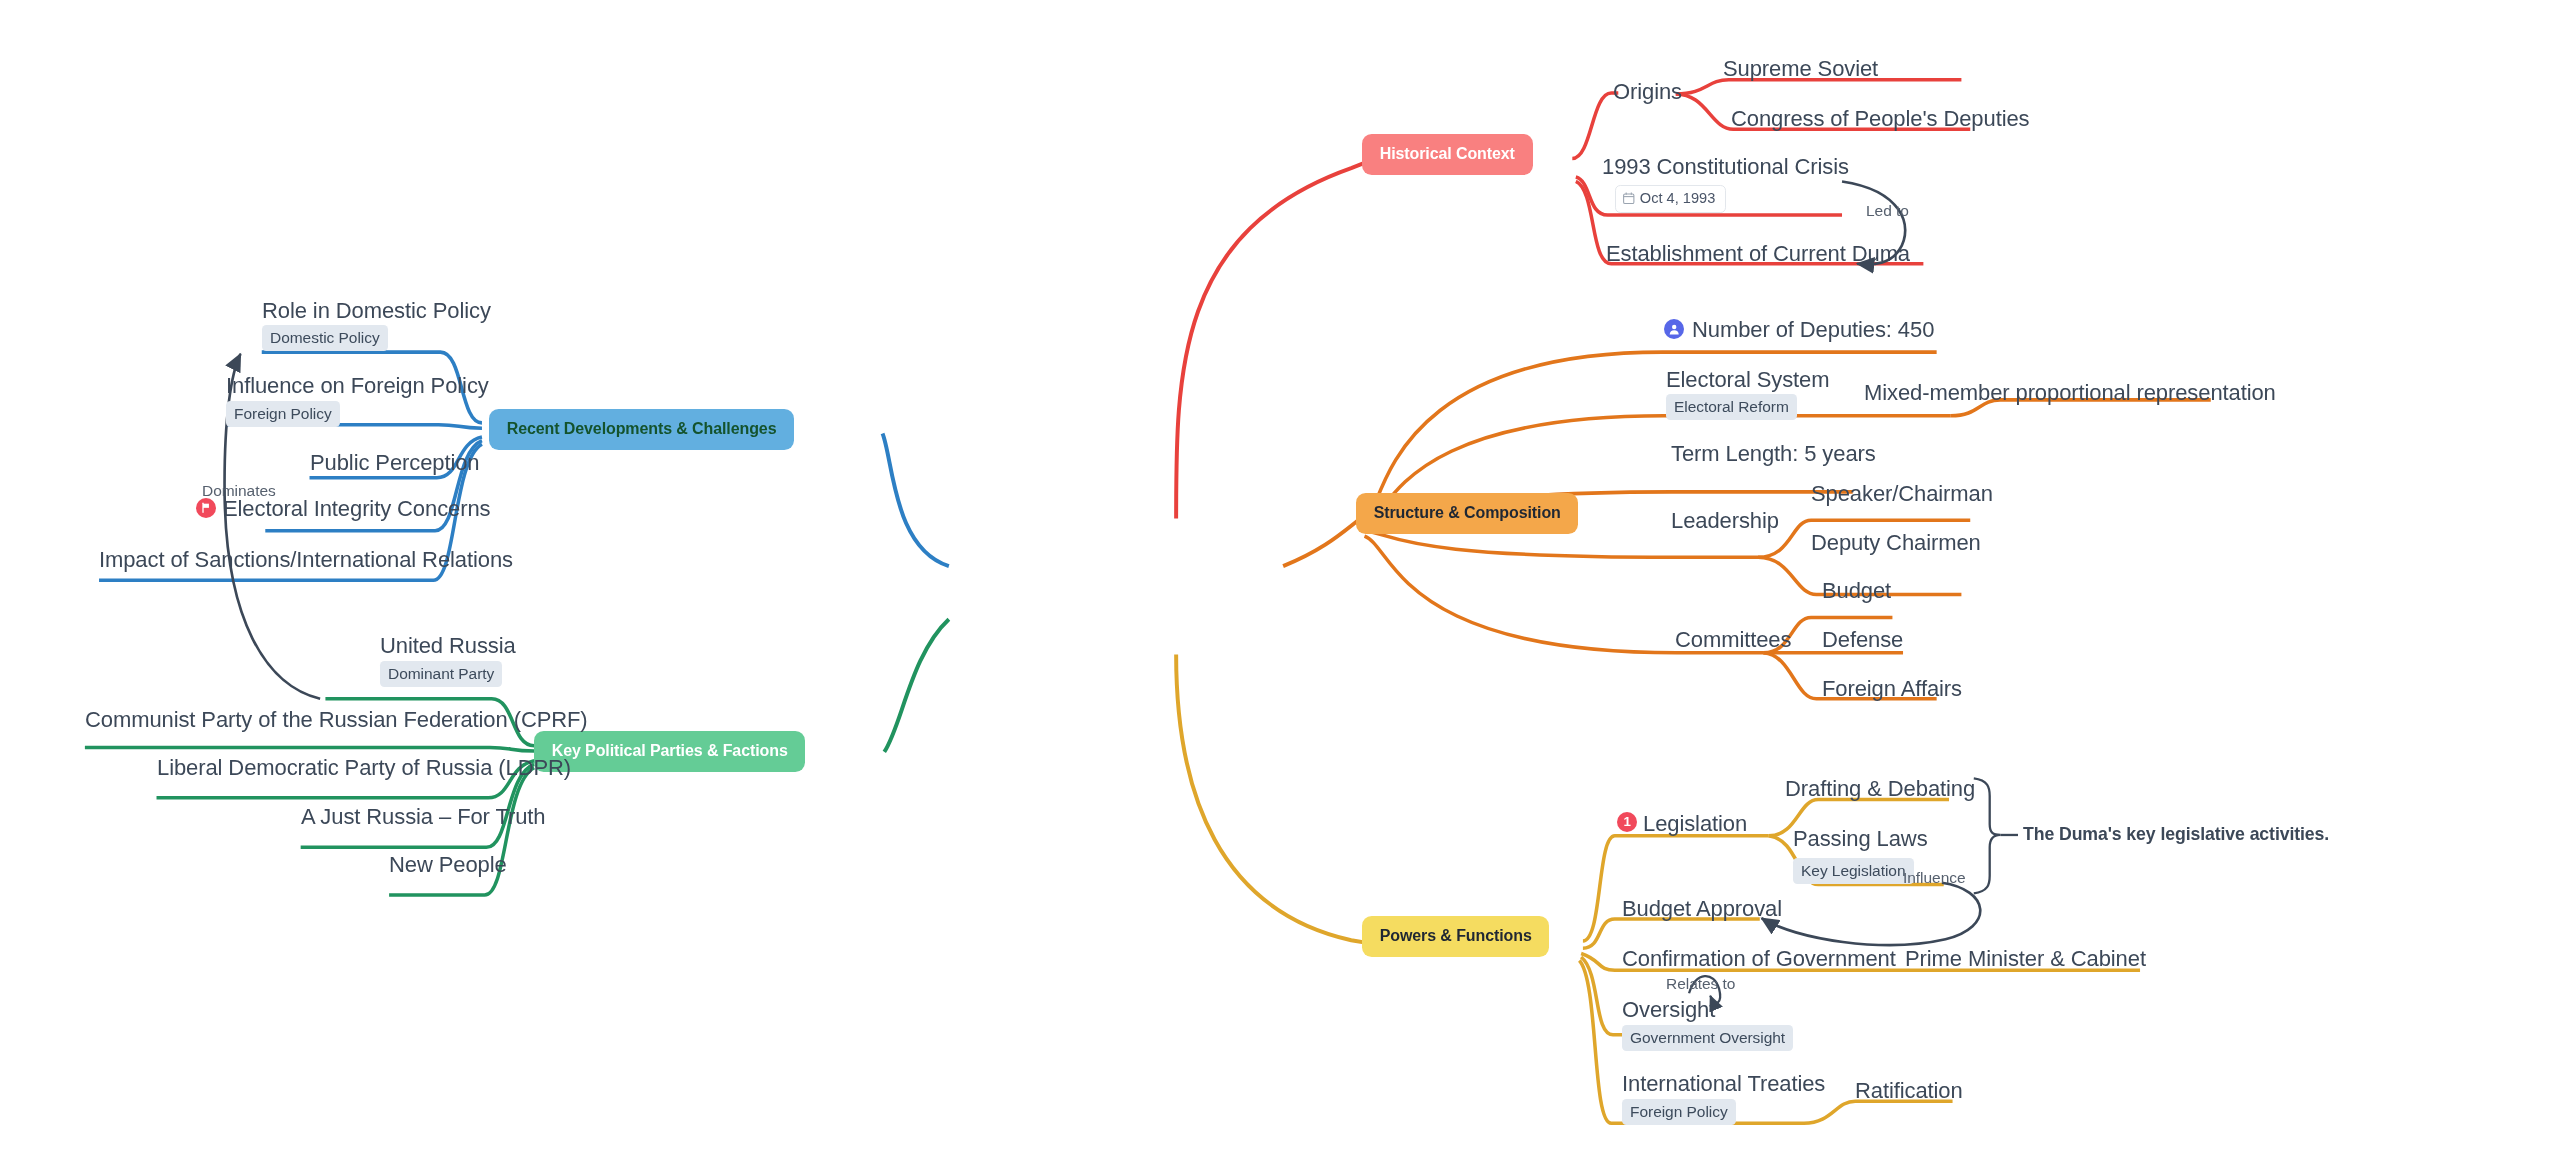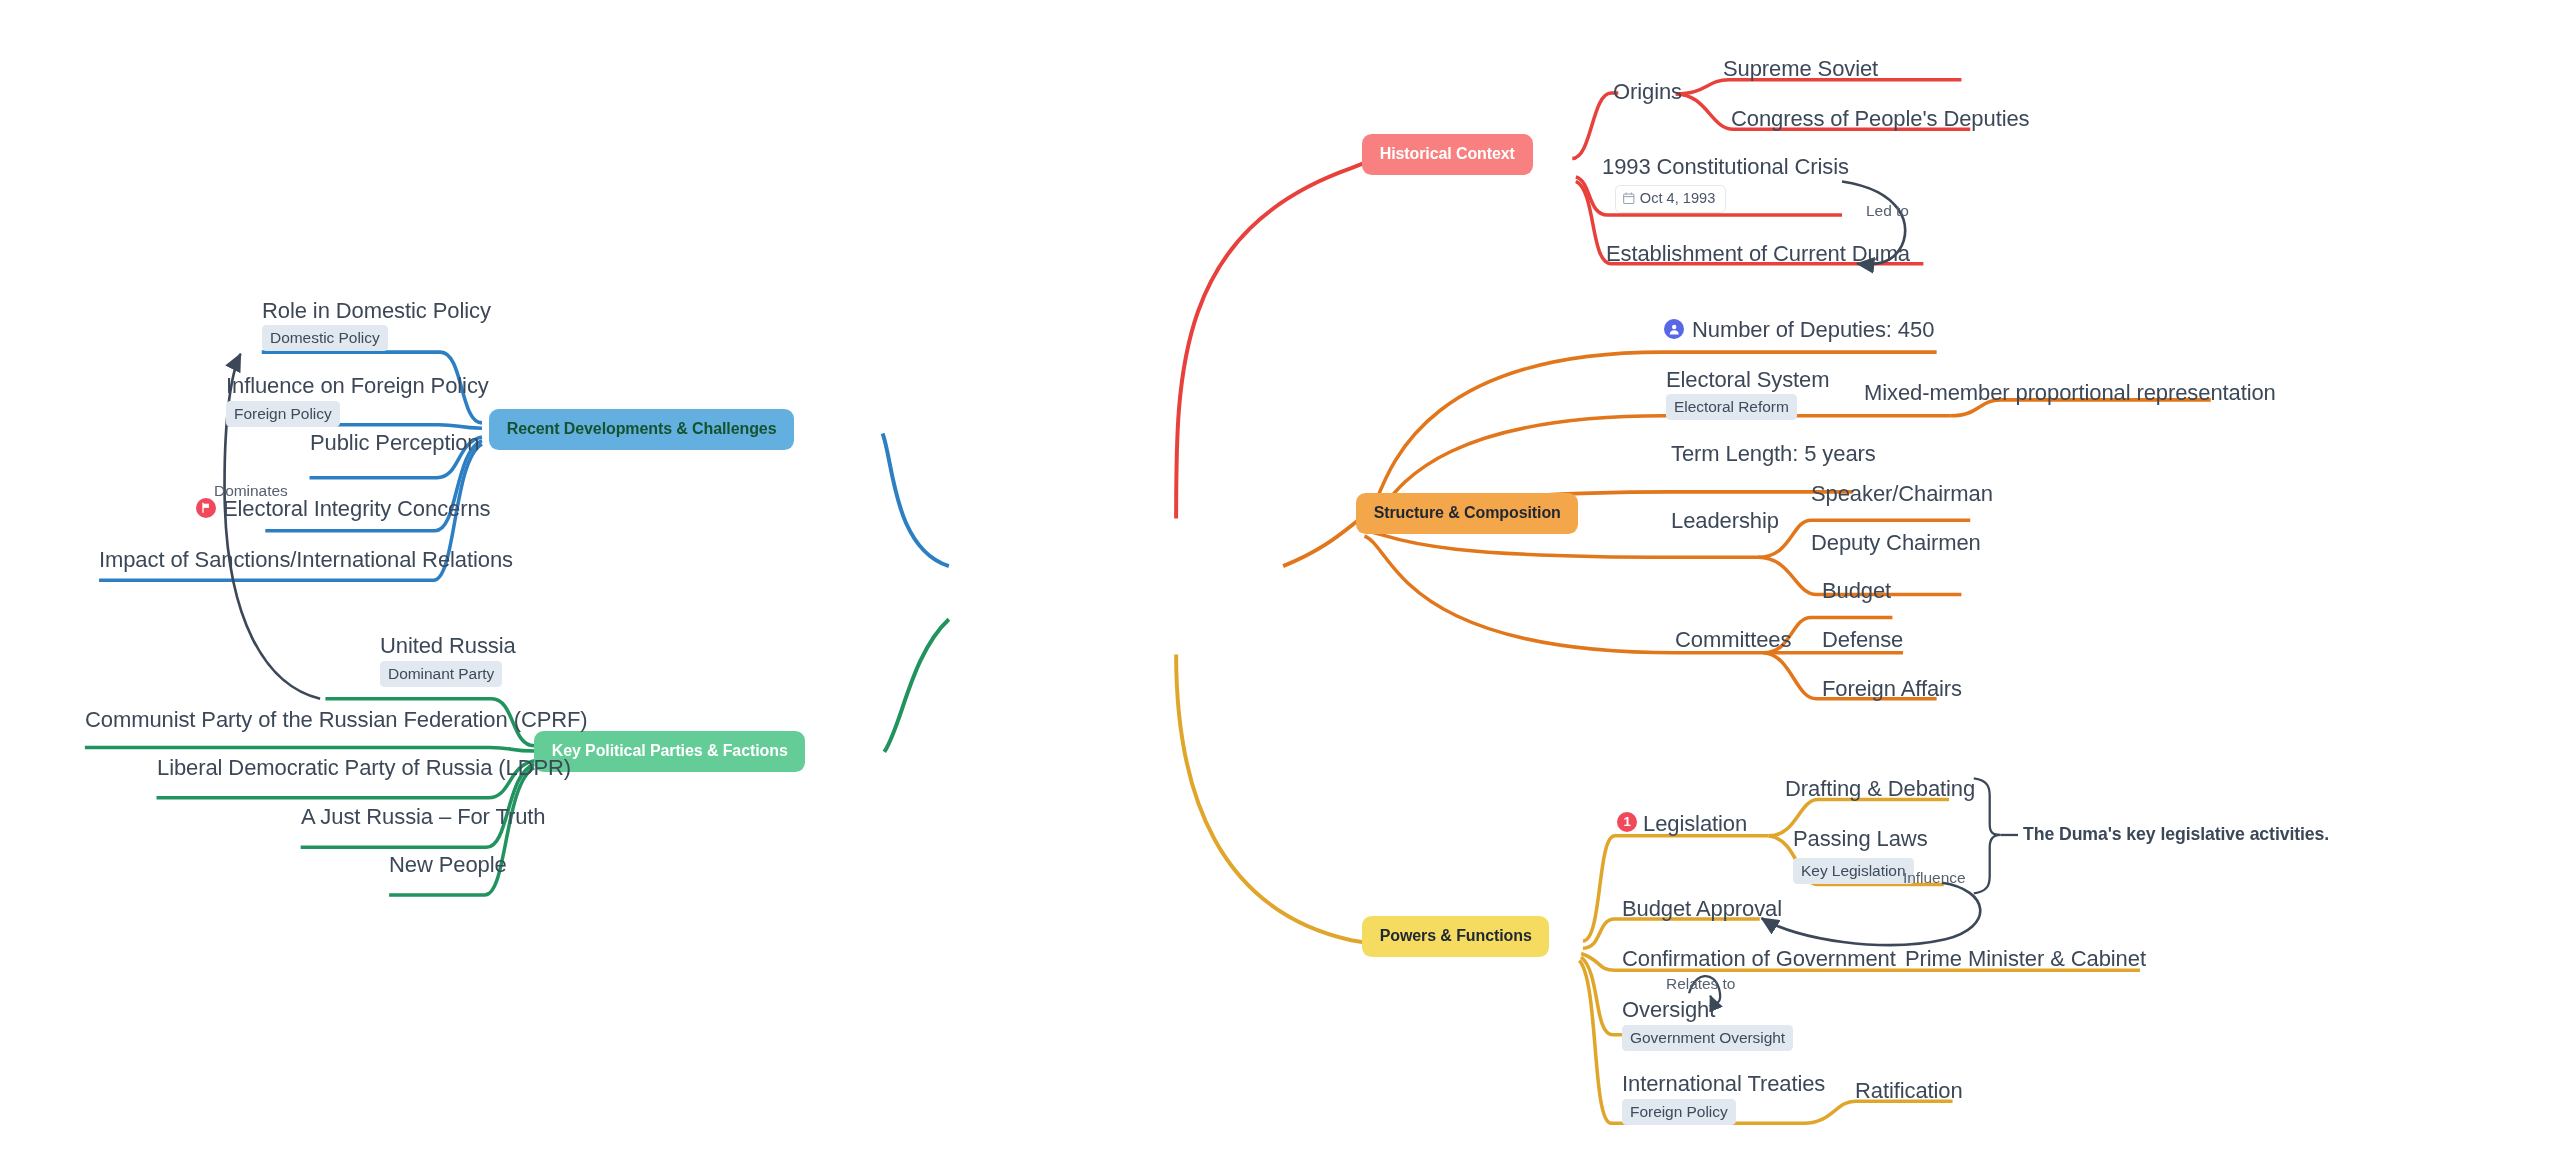--- a/index.html
+++ b/index.html
@@ -297,21 +297,21 @@
   <div class="leaf" style="left:1622px; top:1071px;">International Treaties</div>
   <div class="tag" style="left:1622px; top:1099px;">Foreign Policy</div>
   <div class="leaf" style="left:1855px; top:1078px;">Ratification</div>
 
   <div class="leaf" style="left:262px; top:298px;">Role in Domestic Policy</div>
   <div class="tag" style="left:262px; top:325px;">Domestic Policy</div>
 
   <div class="leaf" style="left:226px; top:373px;">Influence on Foreign Policy</div>
   <div class="tag" style="left:226px; top:401px;">Foreign Policy</div>
 
-  <div class="leaf" style="left:310px; top:430px;">Public Perception</div>
+  <div class="leaf" style="left:310px; top:450px;">Public Perception</div>
 
   <div class="badge flag" style="left:196px; top:498px;">
     <svg width="11.5" height="11.5" viewBox="0 0 13 13" aria-hidden="true">
       <path d="M3.4,1.4 L3.4,11.6" stroke="#ffffff" stroke-width="1.5" stroke-linecap="round"></path>
       <path d="M3.4,1.9 L10.1,1.9 L10.1,6.6 L3.4,6.6 Z" fill="#ffffff"></path>
     </svg>
   </div>
   <div class="leaf" style="left:223px; top:496px;">Electoral Integrity Concerns</div>
 
   <div class="leaf" style="left:99px; top:547px;">Impact of Sanctions/International Relations</div>
@@ -323,18 +323,18 @@
 
   <div class="leaf" style="left:157px; top:755px;">Liberal Democratic Party of Russia (LDPR)</div>
 
   <div class="leaf" style="left:301px; top:804px;">A Just Russia – For Truth</div>
 
   <div class="leaf" style="left:389px; top:852px;">New People</div>
 
   <div class="rel-label" style="left:1866px; top:202px;">Led to</div>
   <div class="rel-label" style="left:1903px; top:869px;">Influence</div>
   <div class="rel-label" style="left:1666px; top:975px;">Relates to</div>
-  <div class="rel-label" style="left:214px; top:482px;">Dominates</div>
+  <div class="rel-label" style="left:202px; top:482px;">Dominates</div>
 
   <div class="note" style="left:2023px; top:824px;">The Duma's key legislative activities.</div>
 
 </div>
 
 
 </body></html>

